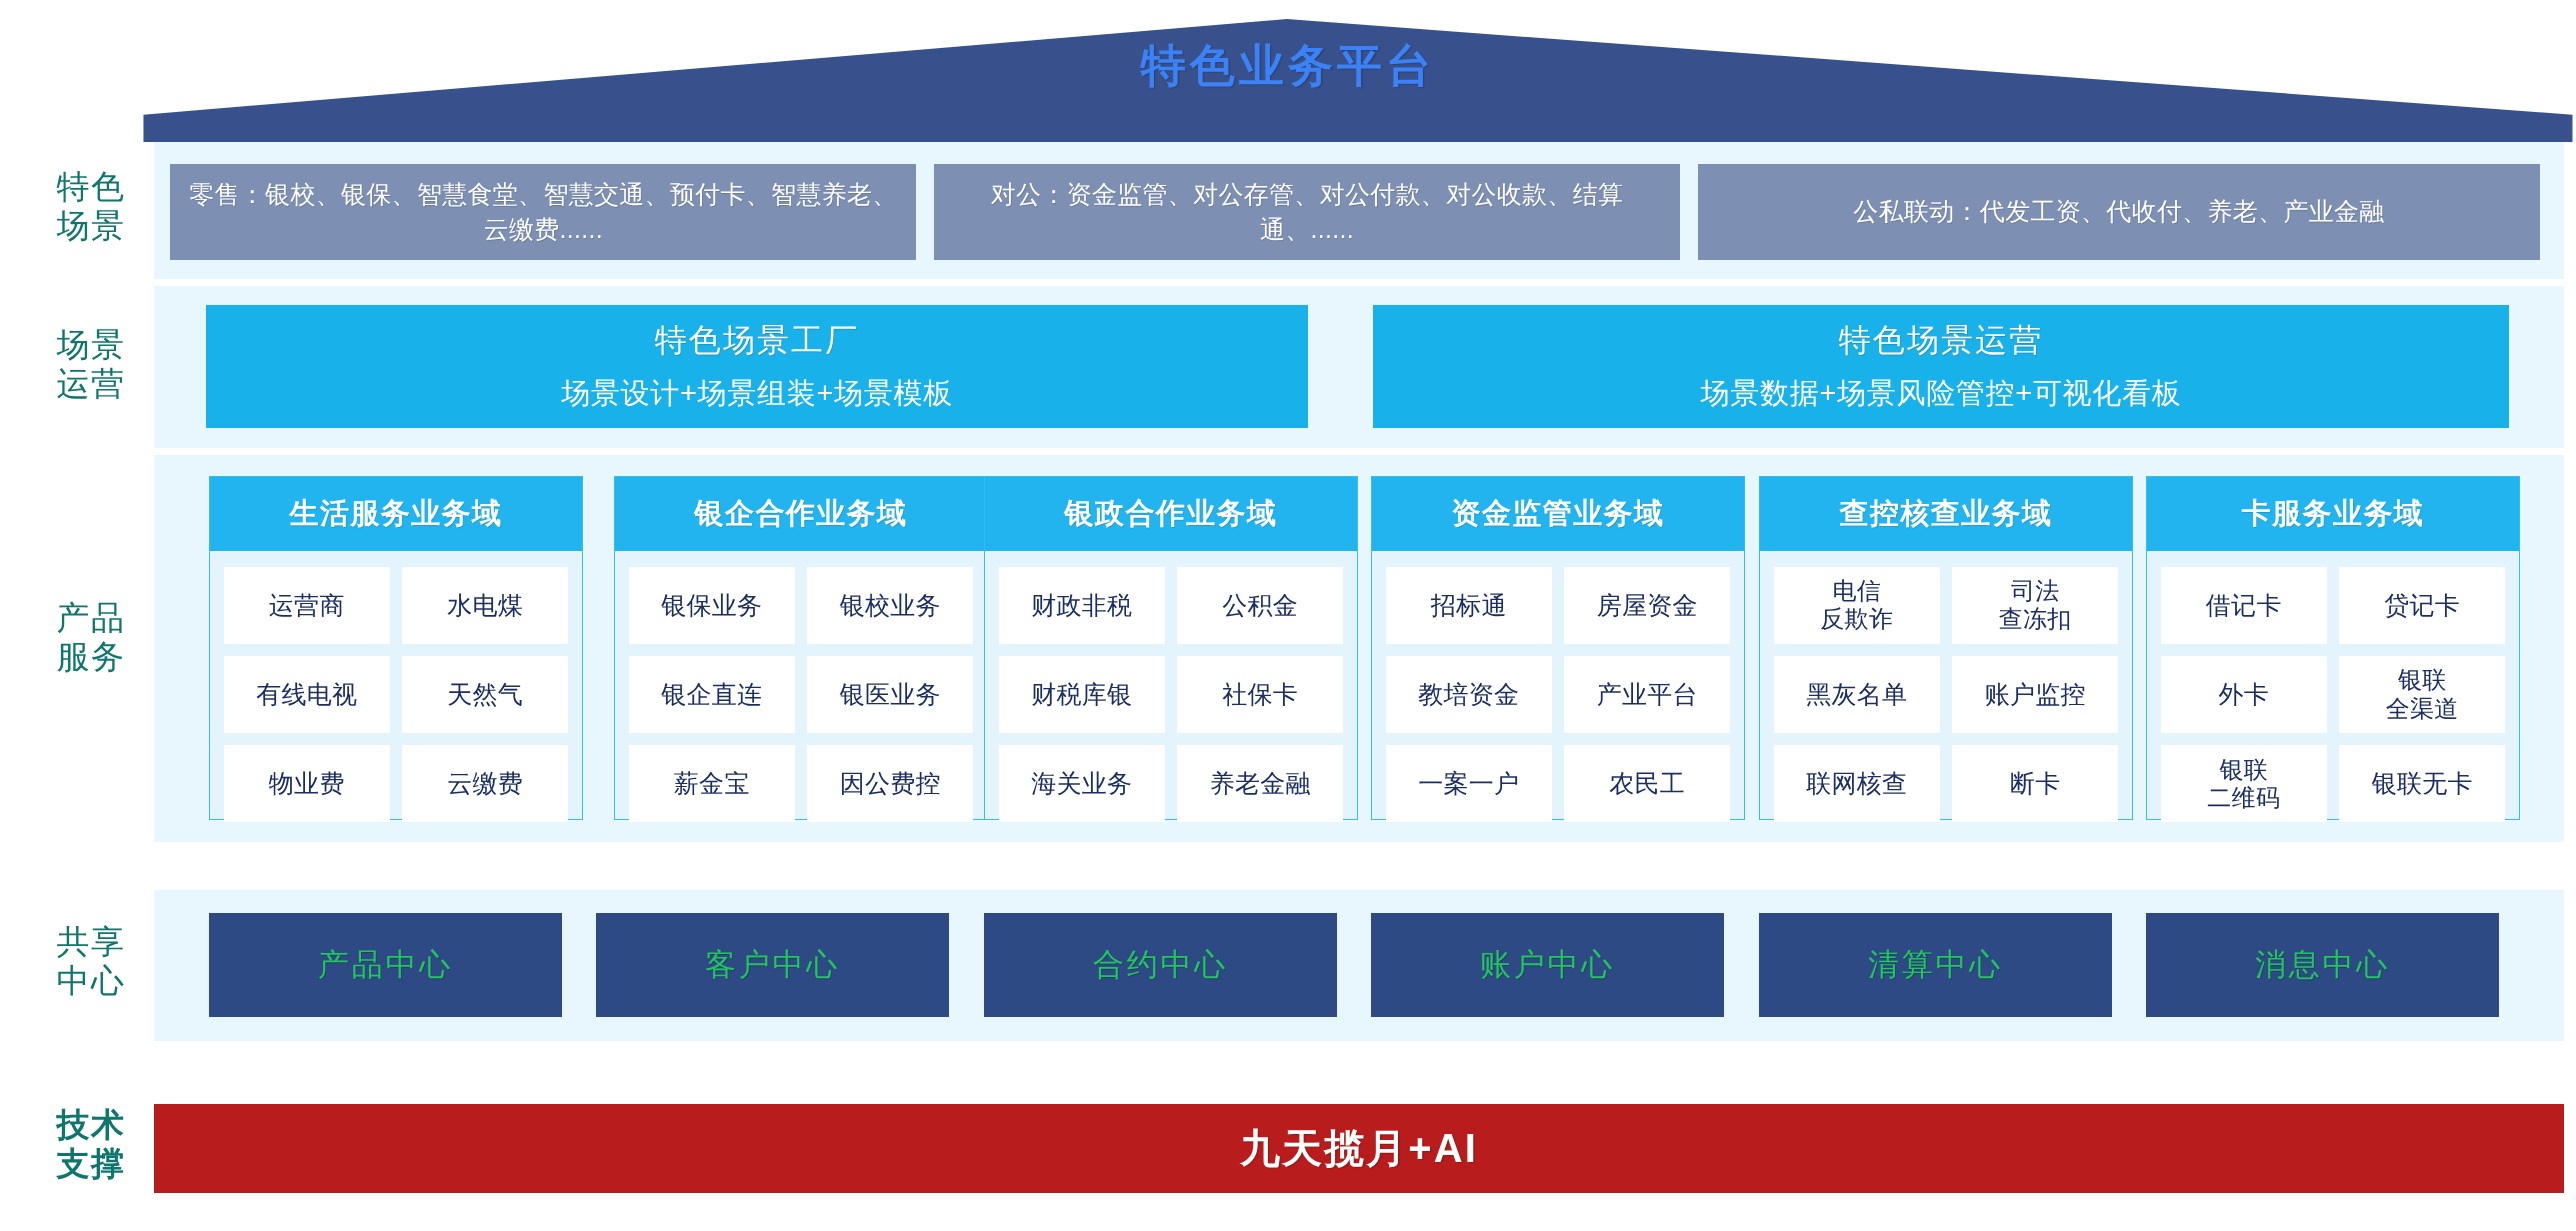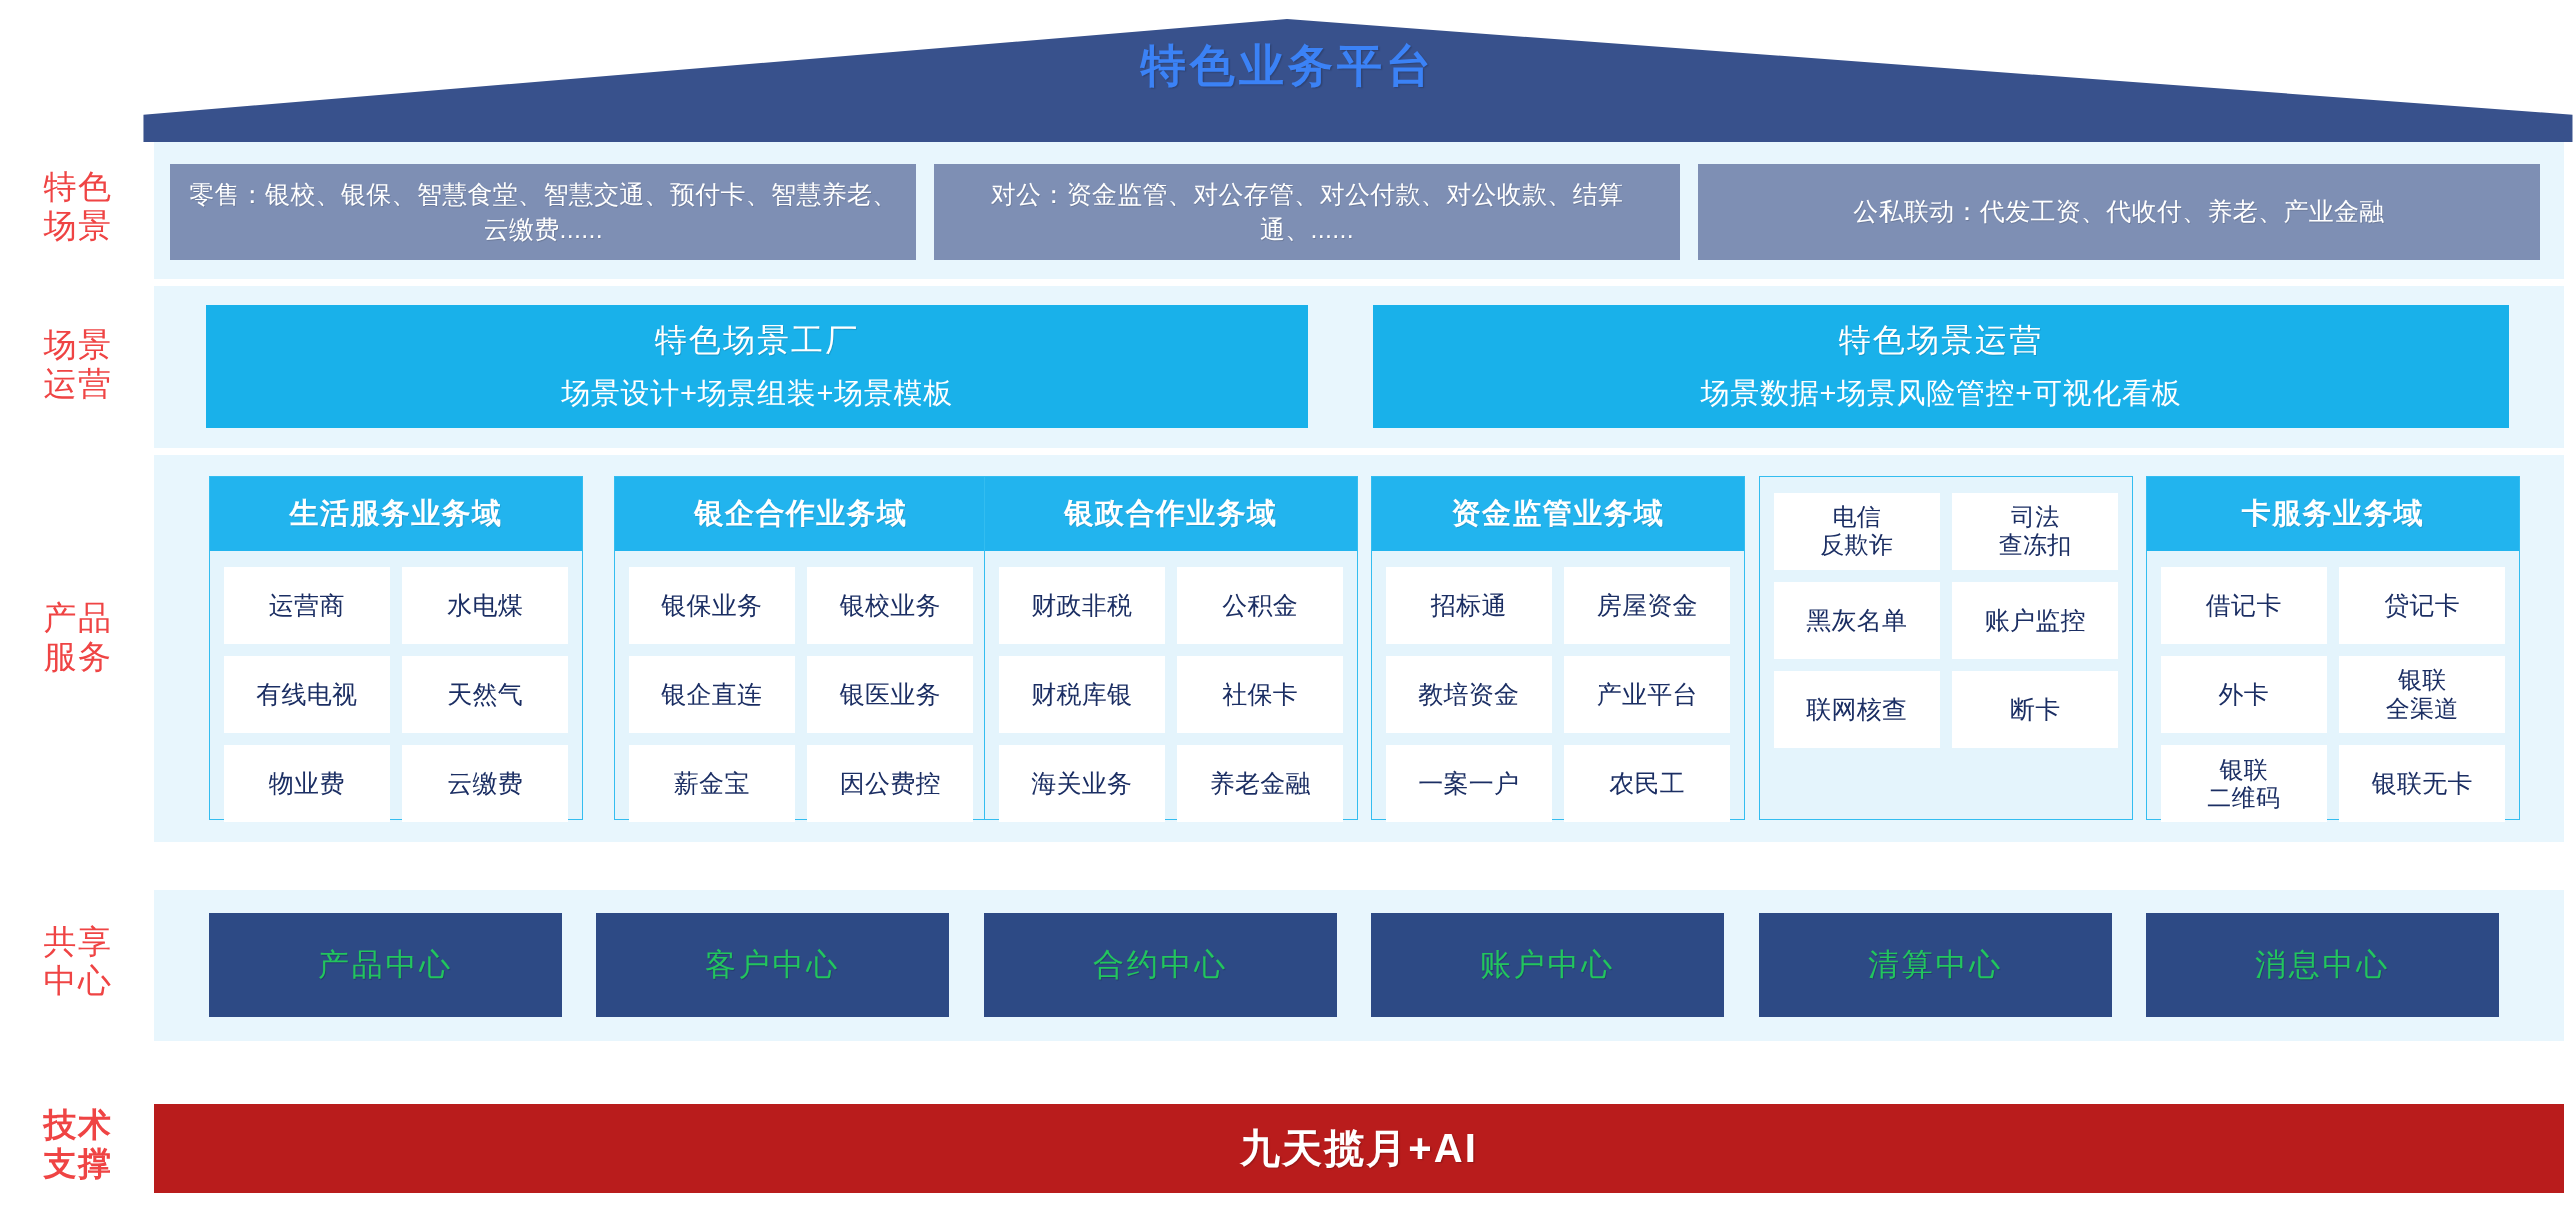--- a/index.html
+++ b/index.html
@@ -17,22 +17,22 @@
   .roof-title {
     position:absolute; left:0; top:36px; width:2576px;
     text-align:center; color:#3b82f6;
     font-size:45px; font-weight:bold; letter-spacing:4.1px;
     text-shadow: 1.4px 1.4px 1.4px rgba(0,0,0,.18);
   }
 
   
   .row { position:absolute; left:0; }
   .rowlabel {
-    position:absolute; left:13px; width:130px;
-    text-align:center; color:#ef4444; font-weight:normal;
+    position:absolute; left:26px; width:130px;
+    text-align:center; color:#0f766e; font-weight:normal;
     font-size:33px; line-height:1.18; letter-spacing:1.4px;
   }
   .panel {
     position:absolute; left:154px; width:2410px;
     background:#e8f6fd;
   }
 
   
   .scn {
     position:absolute; top:22px; height:96px;
@@ -186,20 +186,21 @@
           <div class="cell">招标通</div>
           <div class="cell">房屋资金</div>
           <div class="cell">教培资金</div>
           <div class="cell">产业平台</div>
           <div class="cell">一案一户</div>
           <div class="cell">农民工</div>
         </div>
       </div>
 
       <div class="domain" style="left:1605px;">
+        <div class="domain-head">查控核查业务域</div>
         <div class="domain-grid">
           <div class="cell two" style="white-space:pre-line;">电信
 反欺诈</div>
           <div class="cell two" style="white-space:pre-line;">司法
 查冻扣</div>
           <div class="cell">黑灰名单</div>
           <div class="cell">账户监控</div>
           <div class="cell">联网核查</div>
           <div class="cell">断卡</div>
         </div>

